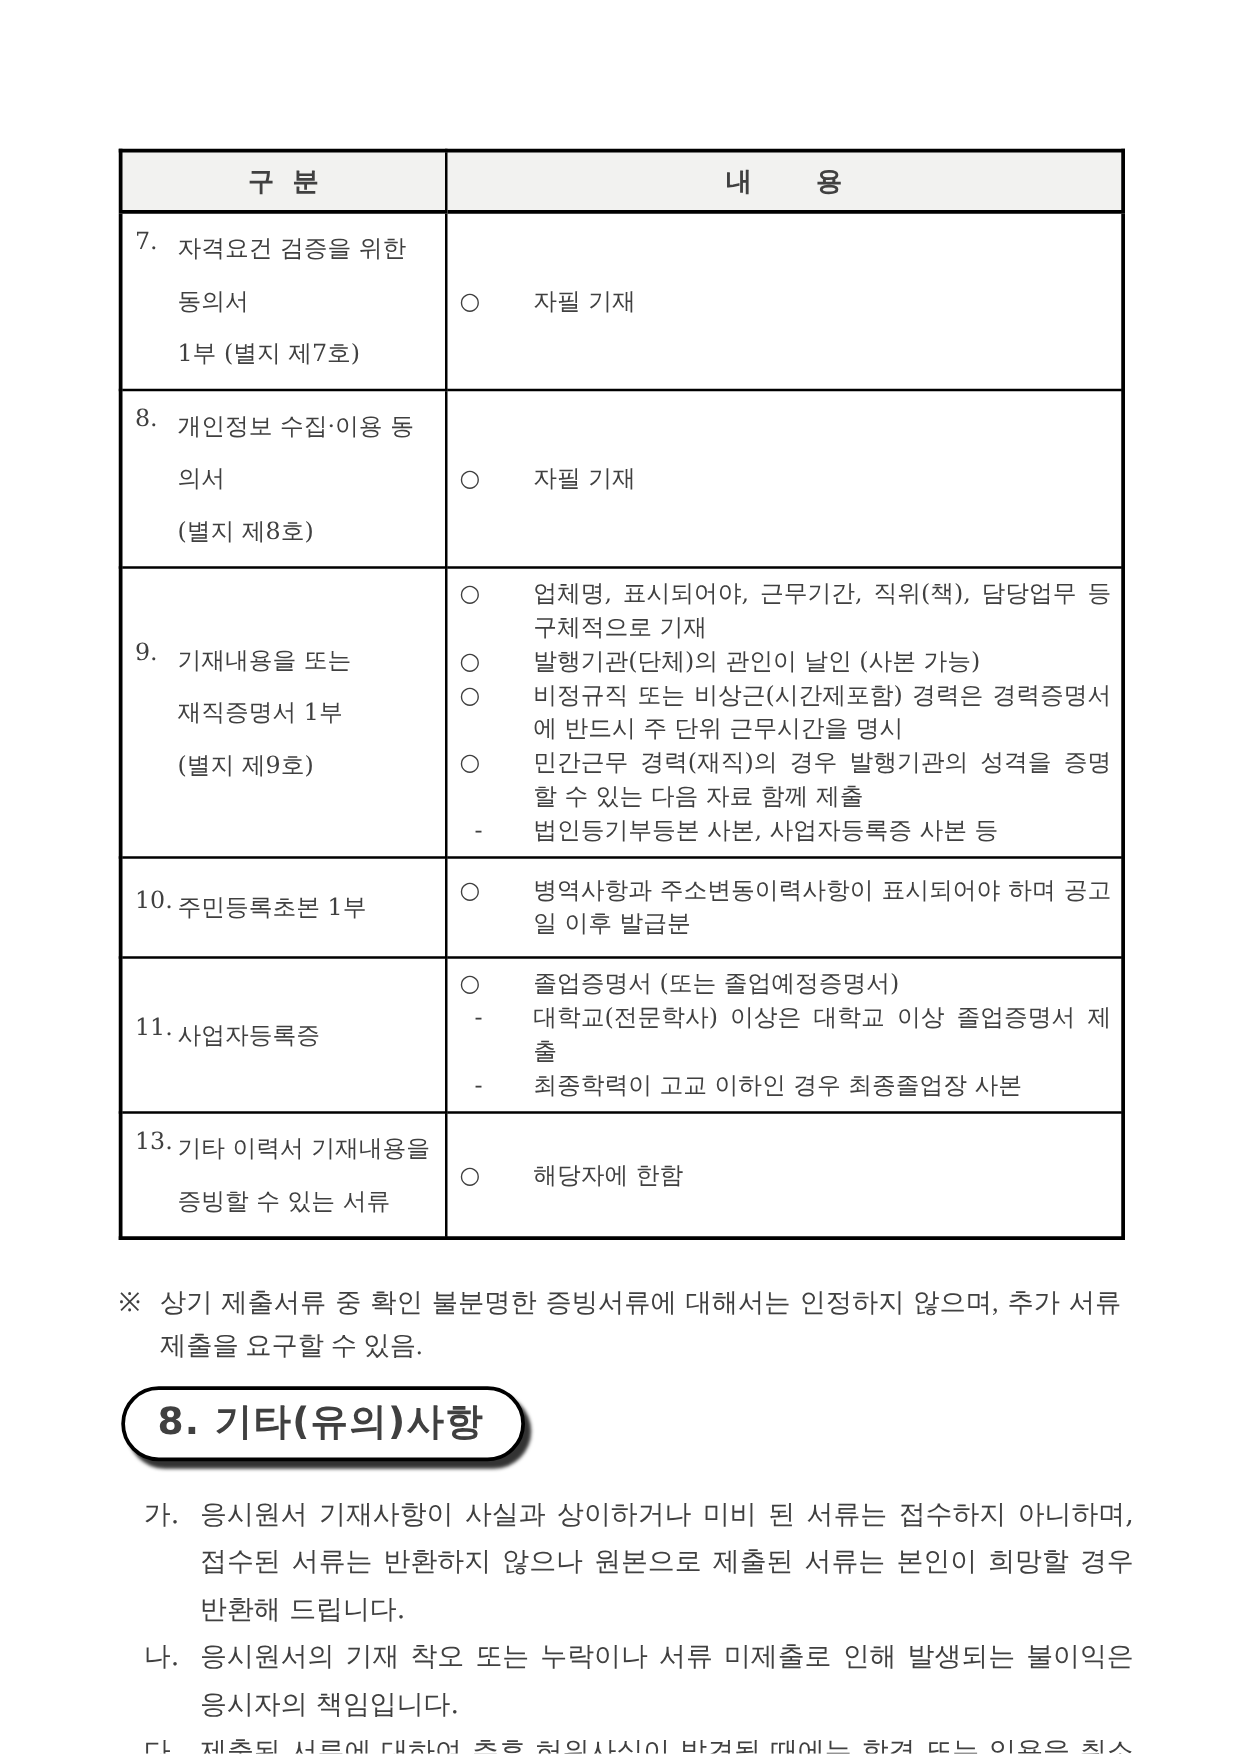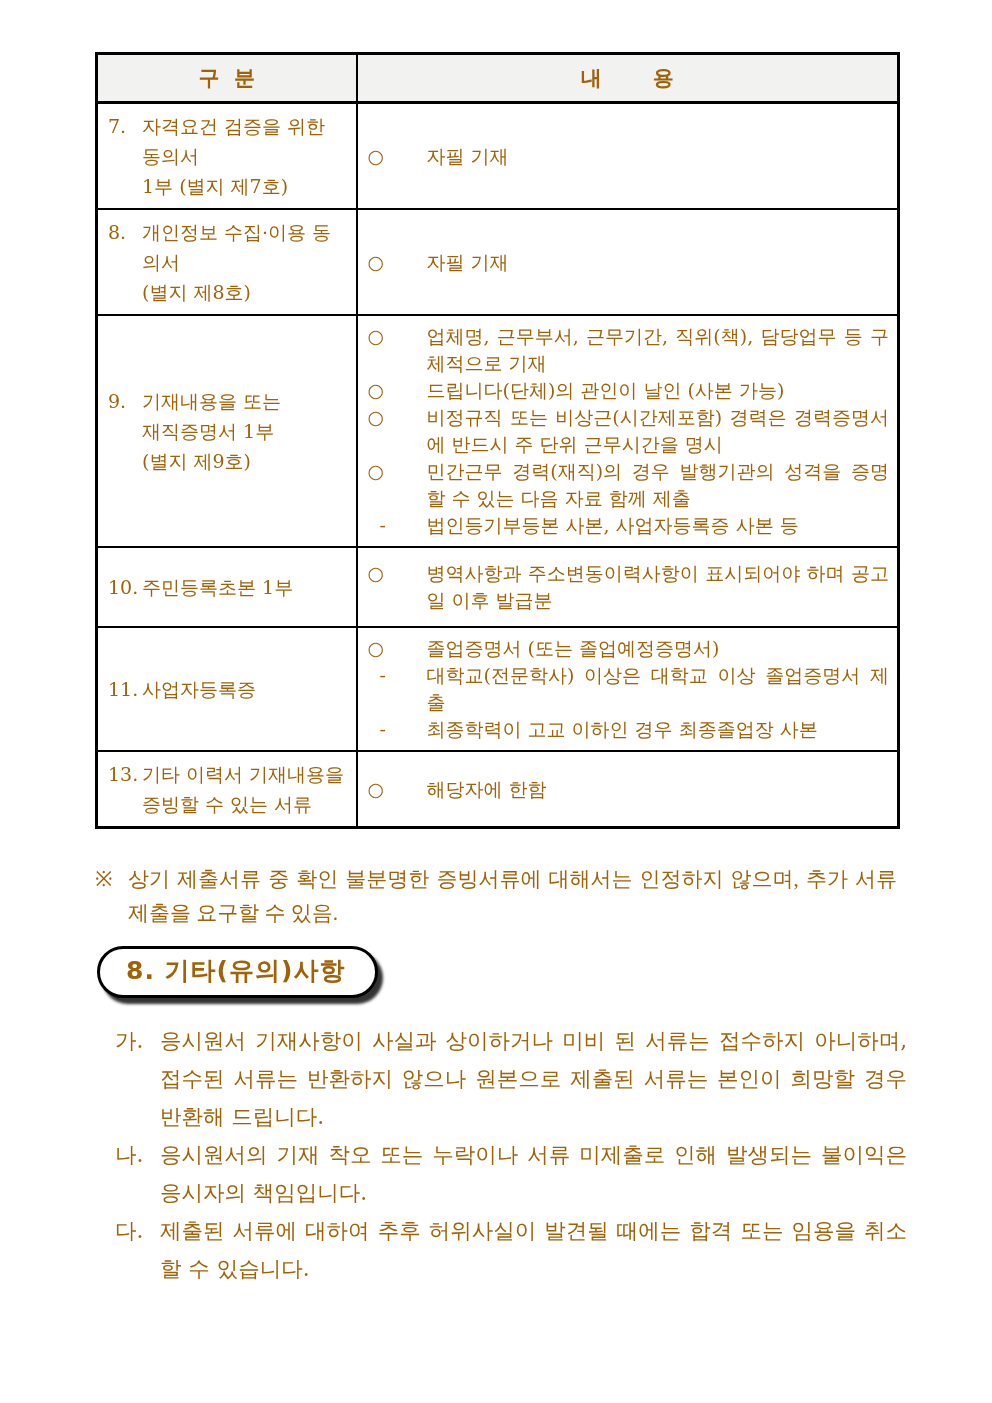--- a/index.html
+++ b/index.html
@@ -1,22 +1,22 @@
 <!DOCTYPE html>
 <html><head>
 <meta charset="utf-8">
 <style>
   html,body { margin:0; padding:0; background:#ffffff; }
   .page {
     position:relative;
     width:936px; height:1403px;
     box-sizing:border-box;
-    padding:52px 95px 0 95px;
+    padding:119px 95px 0 95px;
     background:#ffffff;
-    color:#a16207;
+    color:#404040;
     font-family:"DejaVu Serif","Liberation Serif",serif;
     overflow:hidden;
   }
   
   table.doc-table {
     width:802px;
     border-collapse:collapse;
     table-layout:fixed;
     border:3px solid #000000;
   }
@@ -42,21 +42,21 @@
   }
   tr.r7  td { height:64px; }
   tr.r8  td { height:63px; }
   tr.r9  td { height:211px; }
   tr.r10 td { height:64px; }
   tr.r11 td { height:89px; }
   tr.r12 td { height:57px; }
   tr.r13 td { height:59px; }
   .cat-label { display:flex; align-items:flex-start; }
   .cat-num { flex:none; width:34px; line-height:30px; }
-  .cat-lines { flex:1; line-height:30px; }
+  .cat-lines { flex:1; line-height:42px; }
   .cell-item { display:flex; align-items:flex-start; }
   .cell-item .m { flex:none; width:32px; }
   .cell-item .t { flex:1; text-align:justify;margin-left:27px; }
   .cell-item.sub { margin-left:12px; }
   .cell-item.sub .m { width:20px; }
   
   .note {
     display:flex;
     width:802px;
     margin-top:33px;
@@ -70,21 +70,21 @@
     display:inline-block;
     margin-top:16px;
     margin-left:2px;
     padding:5px 30px 8px 26px;
     border:3px solid #000000;
     border-radius:32px;
     background:#ffffff;
     box-shadow:5px 6px 3px rgba(0,0,0,0.8);
     font-family:"DejaVu Sans","Liberation Sans",sans-serif;
     font-weight:bold;
-    font-size:25px;
+    font-size:30px;
     letter-spacing:1px;
   }
   
   .items {
     width:812px;
     margin-top:24px;
     padding-left:20px;
     box-sizing:border-box;
   }
   .item-row {
@@ -156,25 +156,25 @@
             <div class="cat-lines">
               <div>기재내용을 또는</div>
               <div>재직증명서 1부</div>
               <div>(별지 제9호)</div>
             </div>
           </div>
         </td>
         <td>
           <div class="cell-item">
             <span class="m">○</span>
-            <span class="t">업체명, 근무부서, 근무기간, 직위(책), 담당업무 등 구체적으로 기재</span>
-          </div>
-          <div class="cell-item">
-            <span class="m">○</span>
-            <span class="t">드립니다(단체)의 관인이 날인 (사본 가능)</span>
+            <span class="t">업체명, 표시되어야, 근무기간, 직위(책), 담당업무 등 구체적으로 기재</span>
+          </div>
+          <div class="cell-item">
+            <span class="m">○</span>
+            <span class="t">발행기관(단체)의 관인이 날인 (사본 가능)</span>
           </div>
           <div class="cell-item">
             <span class="m">○</span>
             <span class="t">비정규직 또는 비상근(시간제포함) 경력은 경력증명서에 반드시 주 단위 근무시간을 명시</span>
           </div>
           <div class="cell-item">
             <span class="m">○</span>
             <span class="t">민간근무 경력(재직)의 경우 발행기관의 성격을 증명할 수 있는 다음 자료 함께 제출</span>
           </div>
           <div class="cell-item sub">

